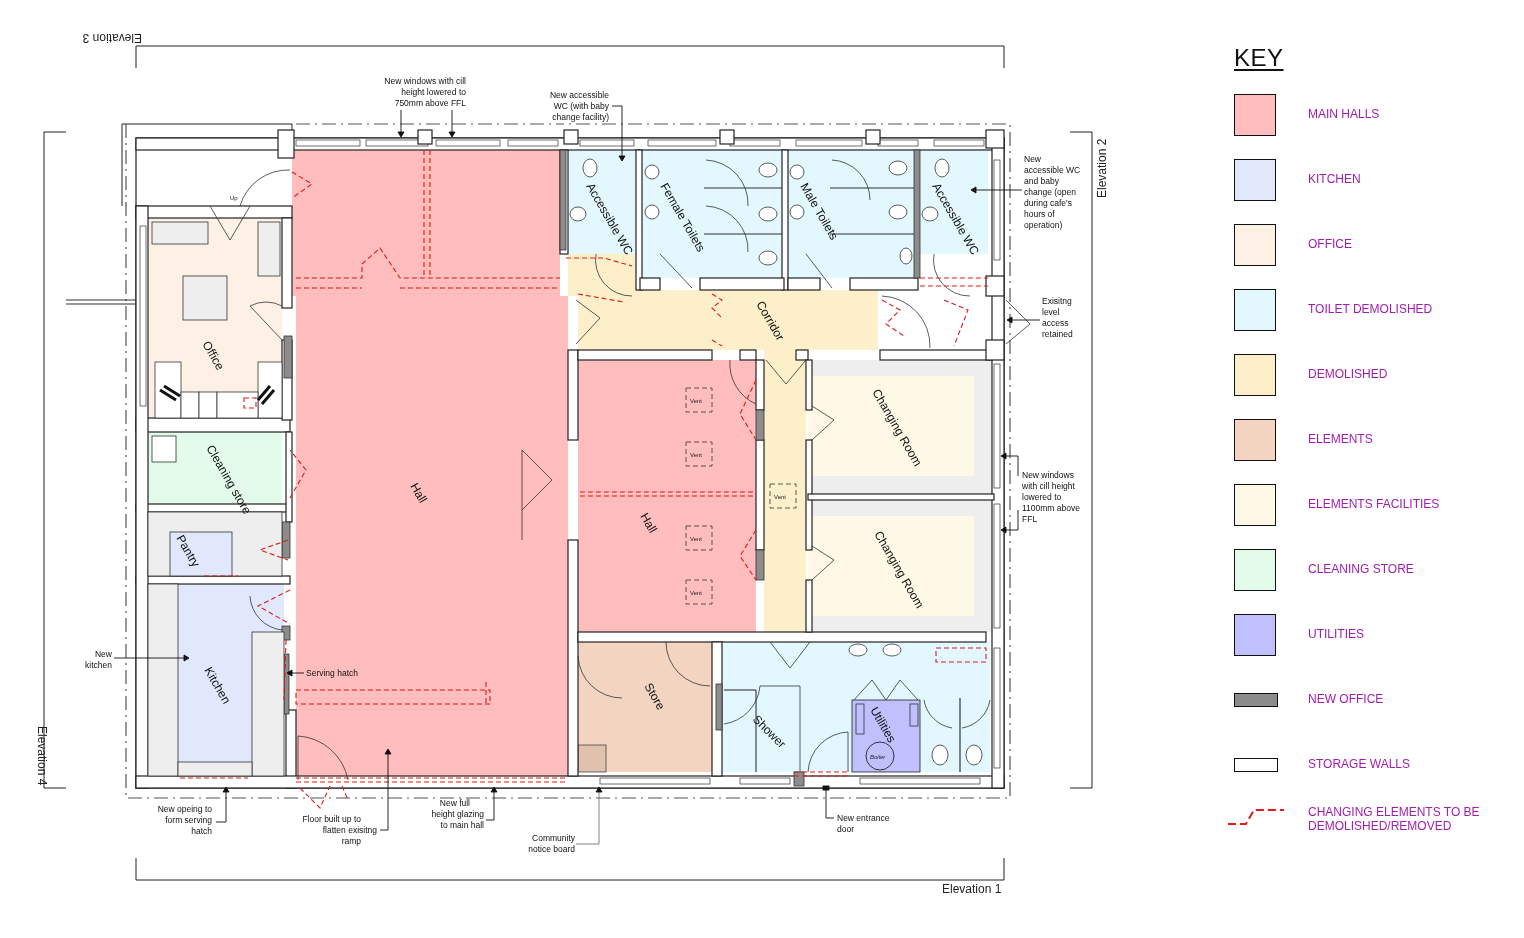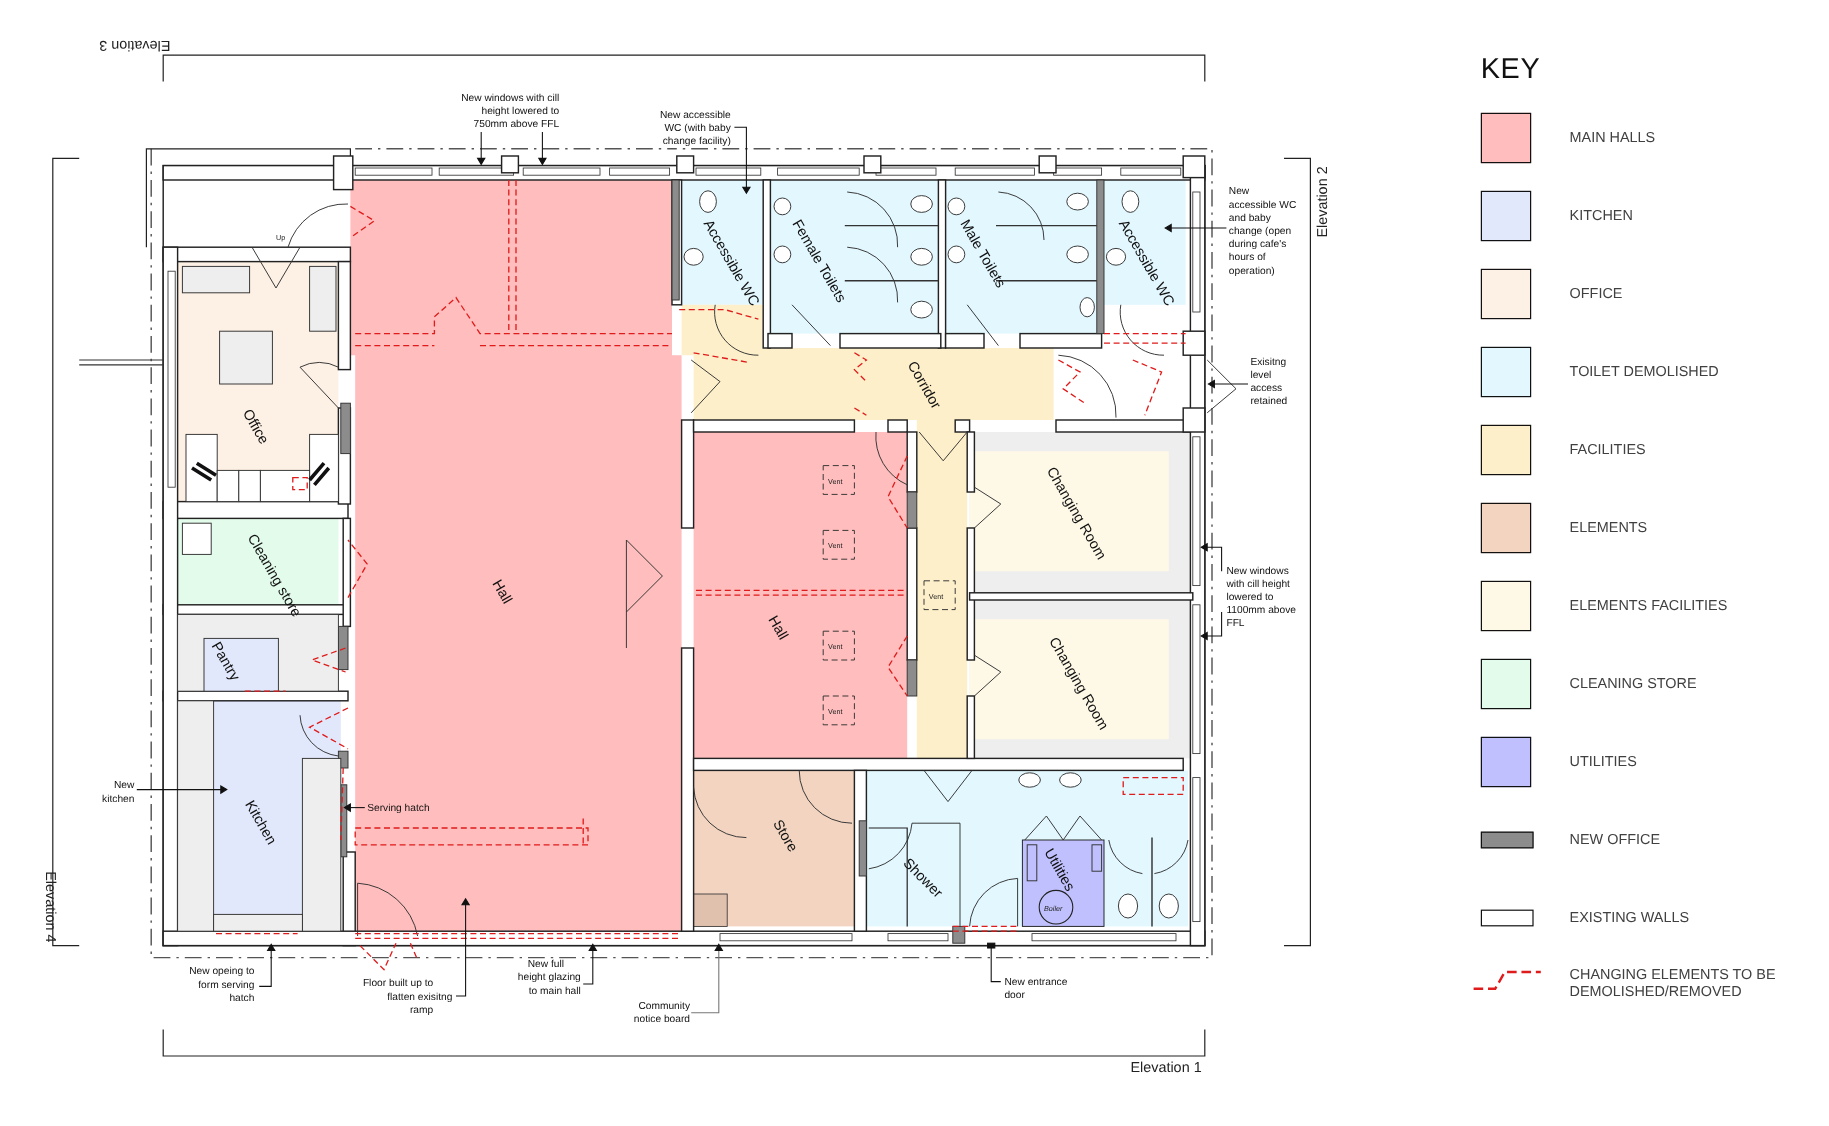--- a/index.html
+++ b/index.html
@@ -13,25 +13,25 @@
   .newwall { fill:#8c8c8c; stroke:#333; stroke-width:0.8; }
   .demo { fill:none; stroke:#e01b1b; stroke-width:1.1; stroke-dasharray:5 3; }
   .line { fill:none; stroke:#222; stroke-width:1; }
   .thin { fill:none; stroke:#333; stroke-width:0.8; }
   .dashdot { fill:none; stroke:#555; stroke-width:1.2; stroke-dasharray:14 5 2 5; }
   .furn { fill:#eeeeee; stroke:#333; stroke-width:0.8; }
   .white { fill:#fff; stroke:#333; stroke-width:0.8; }
   .window { fill:#fff; stroke:#333; stroke-width:0.7; }
 
   .key { position:absolute; left:1234px; top:44px; width:280px; }
-  .key-title { font-family:"Liberation Sans", sans-serif; font-size:24px; color:#111; text-decoration-thickness:2px; text-underline-offset:3px; margin:0 0 17px 0; letter-spacing:0.5px; }
+  .key-title { font-family:"Liberation Sans", sans-serif; font-size:24px; color:#111; text-decoration:underline; text-decoration-thickness:2px; text-underline-offset:3px; margin:0 0 17px 0; letter-spacing:0.5px; }
   .key-item { position:absolute; left:0; width:300px; height:44px; }
   .swatch { position:absolute; left:0; top:0; width:42px; height:42px; border:1px solid #111; box-sizing:border-box; }
   .swatch.bar { height:14px; top:14px; width:44px; }
-  .key-label { position:absolute; left:74px; top:13px; font-family:"Liberation Sans", sans-serif; font-size:12px; color:#404040; line-height:14px; }
+  .key-label { position:absolute; left:74px; top:13px; font-family:"Liberation Sans", sans-serif; font-size:12px; color:#a21caf; line-height:14px; }
 </style>
 </head>
 <body>
 
 <svg width="1524" height="938" viewBox="0 0 1524 938">
 
   <g>
     <polyline class="line" points="136,68 136,46 1004,46 1004,68" stroke="#444"></polyline>
     <polyline class="line" points="1070,132 1092,132 1092,788 1070,788" stroke="#444"></polyline>
     <polyline class="line" points="136,858 136,880 1004,880 1004,858" stroke="#444"></polyline>
@@ -415,21 +415,21 @@
   <div class="key-item" style="top:180px">
     <div class="swatch" style="background:#fdf0e4"></div>
     <div class="key-label">OFFICE</div>
   </div>
   <div class="key-item" style="top:245px">
     <div class="swatch" style="background:#e2f7fe"></div>
     <div class="key-label">TOILET DEMOLISHED</div>
   </div>
   <div class="key-item" style="top:310px">
     <div class="swatch" style="background:#fdefc9"></div>
-    <div class="key-label">FACILITIES</div>
+    <div class="key-label">DEMOLISHED</div>
   </div>
   <div class="key-item" style="top:375px">
     <div class="swatch" style="background:#f2d4c0"></div>
     <div class="key-label">ELEMENTS</div>
   </div>
   <div class="key-item" style="top:440px">
     <div class="swatch" style="background:#fef8e6"></div>
     <div class="key-label">ELEMENTS FACILITIES</div>
   </div>
   <div class="key-item" style="top:505px">
@@ -439,21 +439,21 @@
   <div class="key-item" style="top:570px">
     <div class="swatch" style="background:#c0c0fe"></div>
     <div class="key-label">UTILITIES</div>
   </div>
   <div class="key-item" style="top:635px">
     <div class="swatch bar" style="background:#8c8c8c"></div>
     <div class="key-label">NEW OFFICE</div>
   </div>
   <div class="key-item" style="top:700px">
     <div class="swatch bar" style="background:#ffffff"></div>
-    <div class="key-label">EXISTING WALLS</div>
+    <div class="key-label">STORAGE WALLS</div>
   </div>
   <div class="key-item" style="top:752px">
     <svg width="60" height="30" style="position:absolute;left:-8px;top:6px">
       <path d="M2,22 L20,22 L28,8 L58,8" fill="none" stroke="#e01b1b" stroke-width="2" stroke-dasharray="8 4"></path>
     </svg>
     <div class="key-label" style="top:9px;width:190px">CHANGING ELEMENTS TO BE DEMOLISHED/REMOVED</div>
   </div>
 </div>
 
 </body></html>

